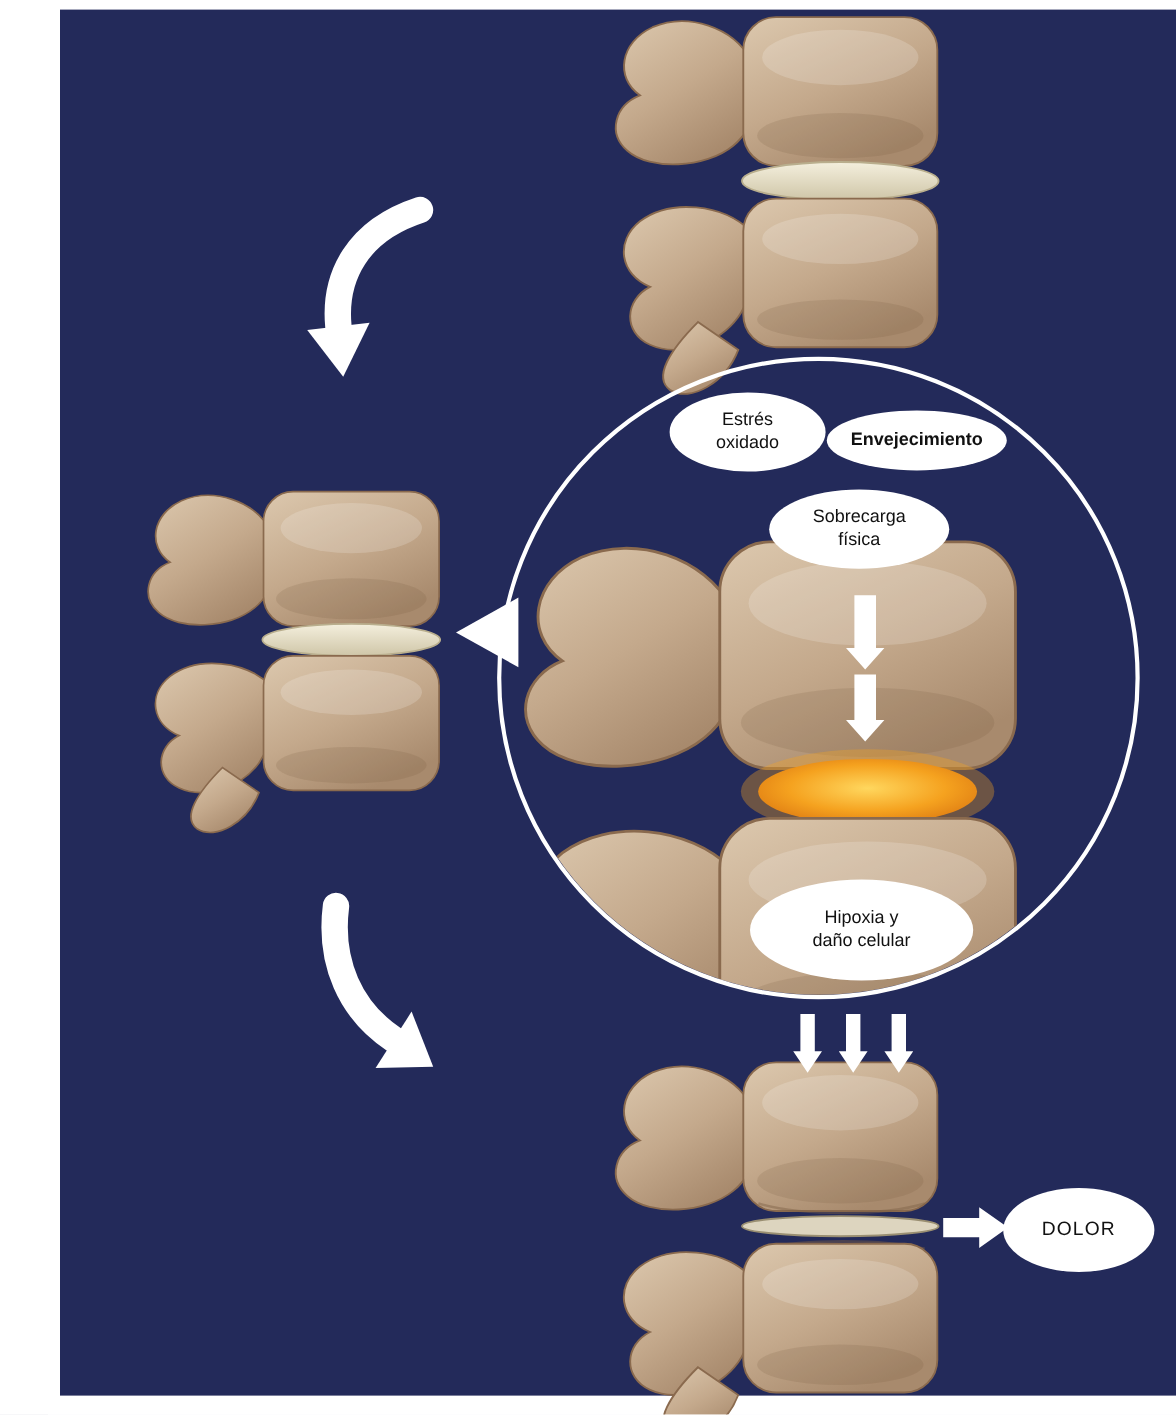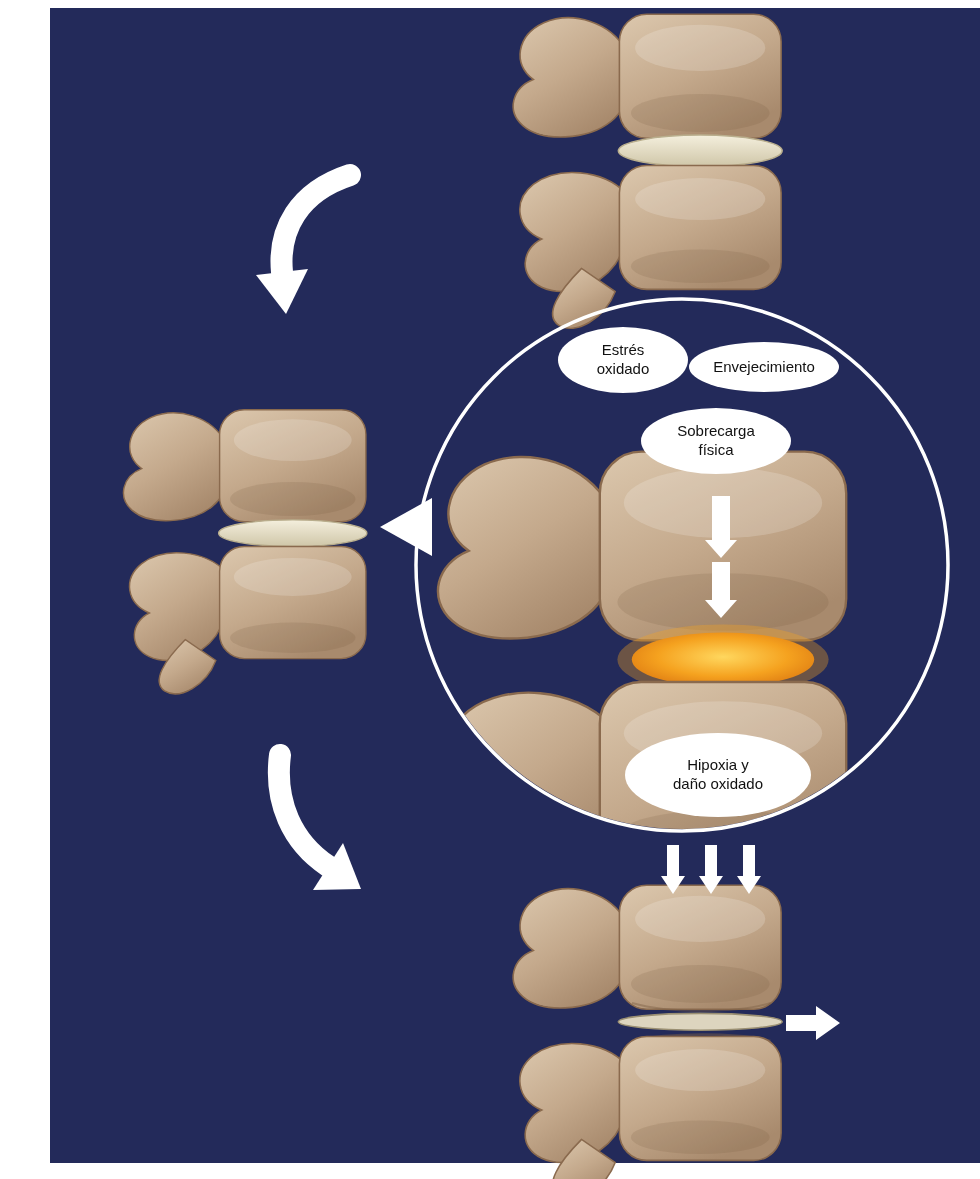--- a/index.html
+++ b/index.html
@@ -122,22 +122,23 @@
       <path d="M665,845 L677,845 L677,876 L683,876 L671,894 L659,876 L665,876 Z"></path>
       <path d="M703,845 L715,845 L715,876 L721,876 L709,894 L697,876 L703,876 Z"></path>
     </g>
 
     <path d="M746,1015 L776,1015 L776,1006 L800,1023 L776,1040 L776,1031 L746,1031 Z" fill="#ffffff"></path>
   </svg>
 
   <div class="oval" style="left:518px;top:327px;width:130px;height:66px;">Estrés
 oxidado</div>
 
-  <div class="oval" style="left:649px;top:342px;width:150px;height:50px;">Envejecimiento</div>
+  <div class="oval" style="left:649px;top:342px;width:150px;height:50px;font-weight:bold;">Envejecimiento</div>
 
   <div class="oval" style="left:601px;top:408px;width:150px;height:66px;text-align:center;">Sobrecarga
 física</div>
 
   <div class="oval" style="left:585px;top:733px;width:186px;height:84px;">Hipoxia y
-daño oxidado</div>
+daño celular</div>
 
+  <div class="oval pain" style="left:796px;top:990px;width:126px;height:70px;">DOLOR</div>
 
 </div>
 
 </body></html>

